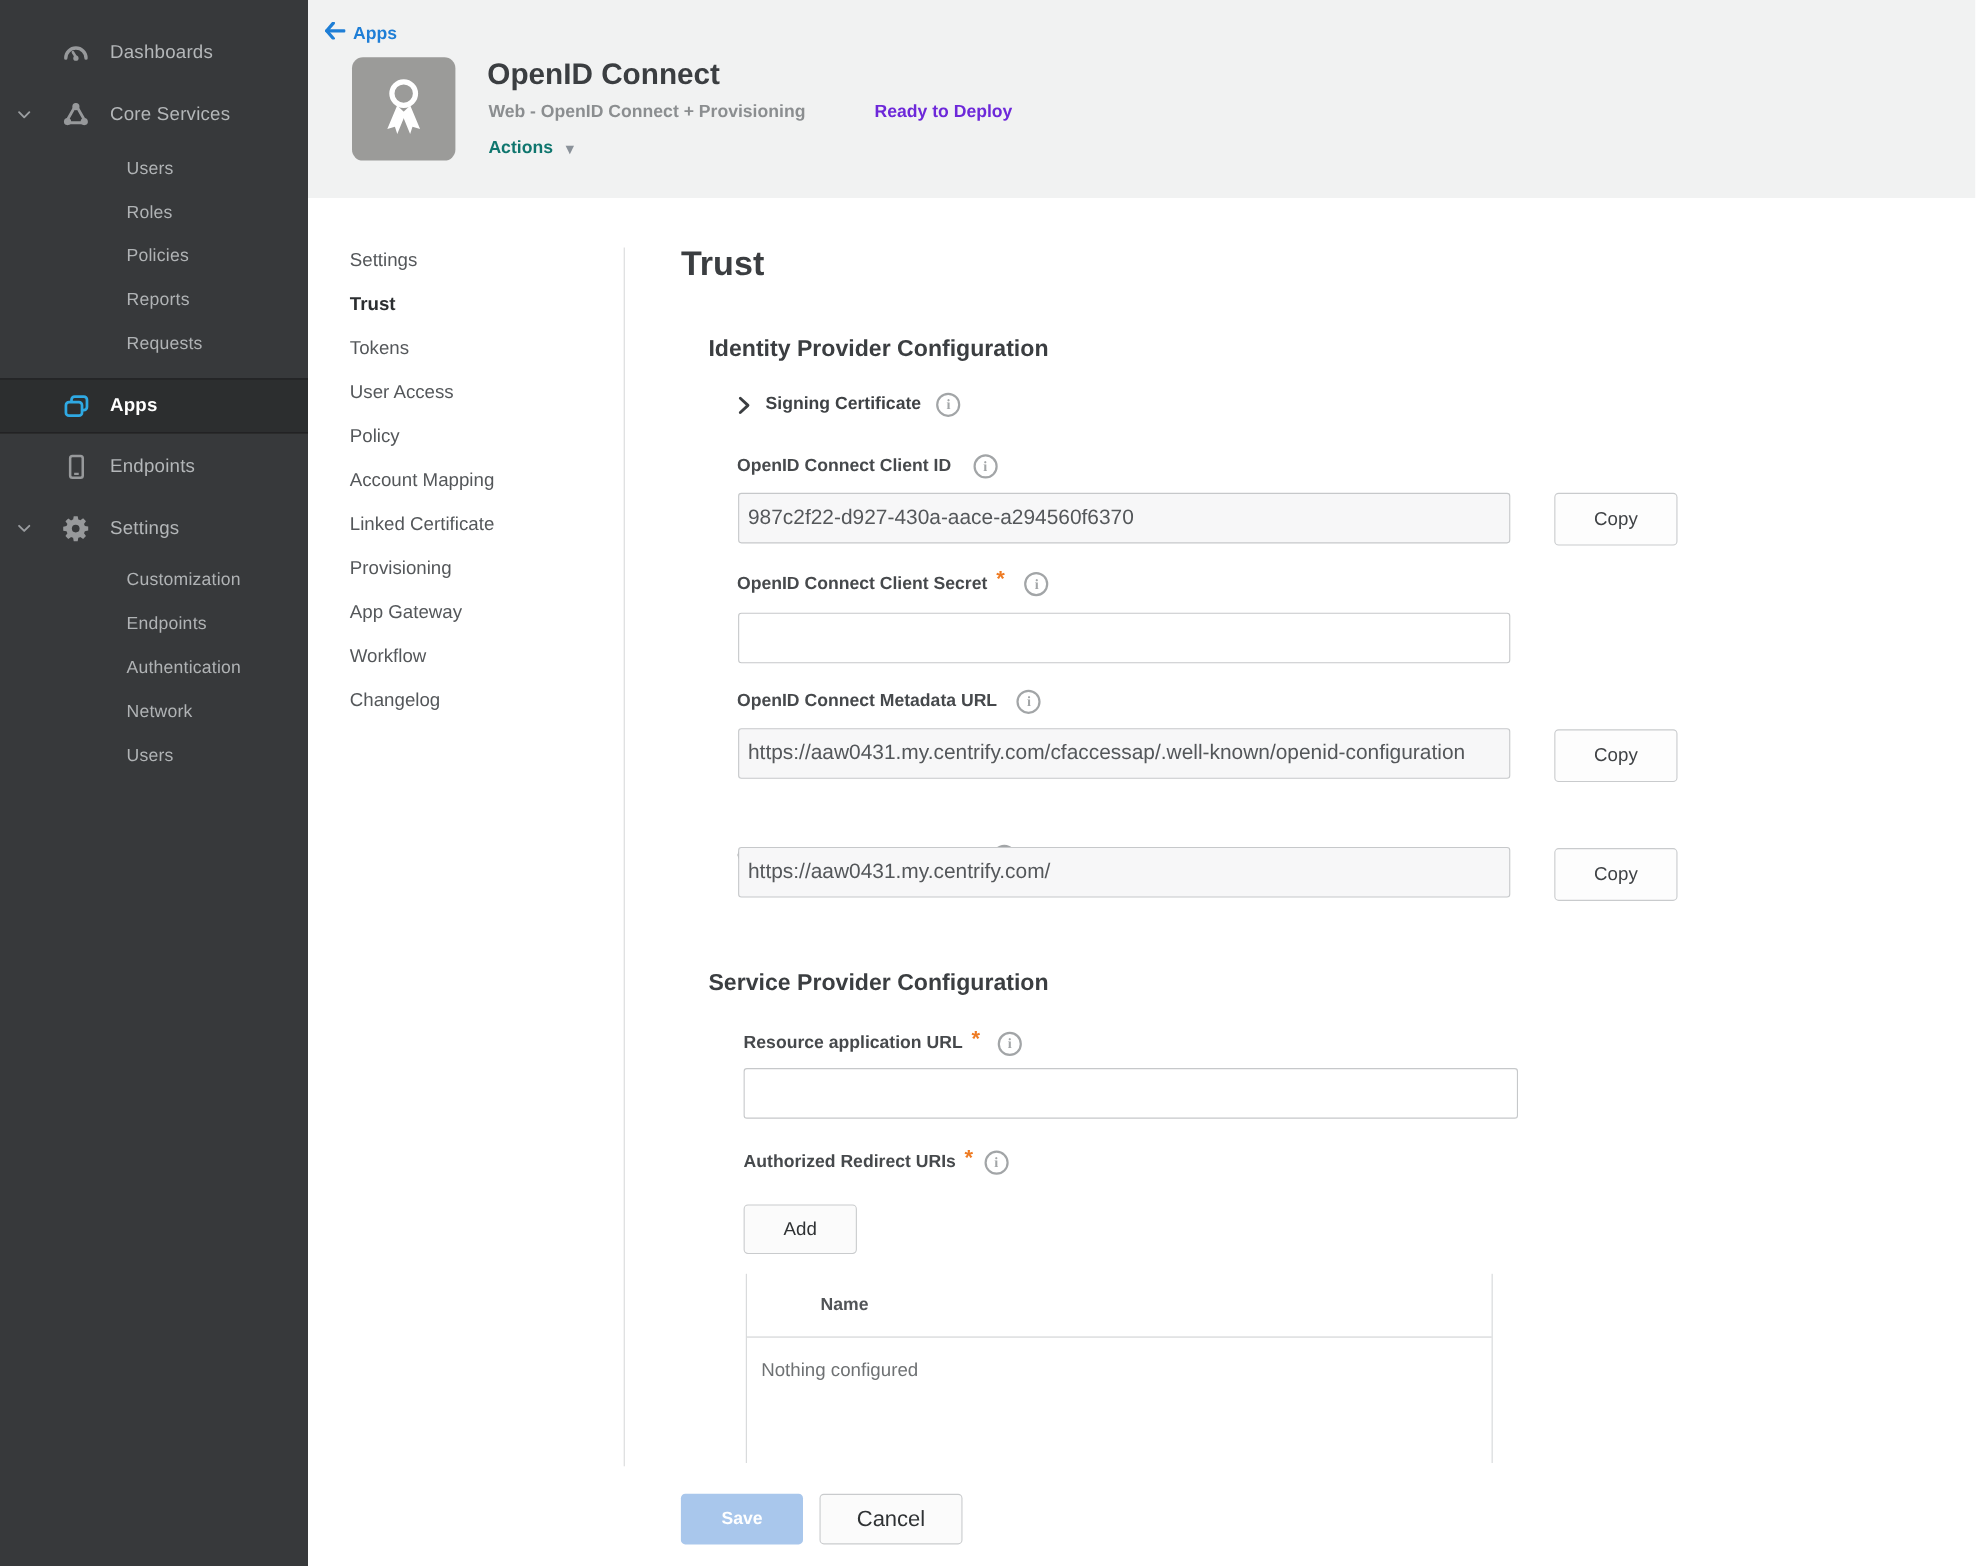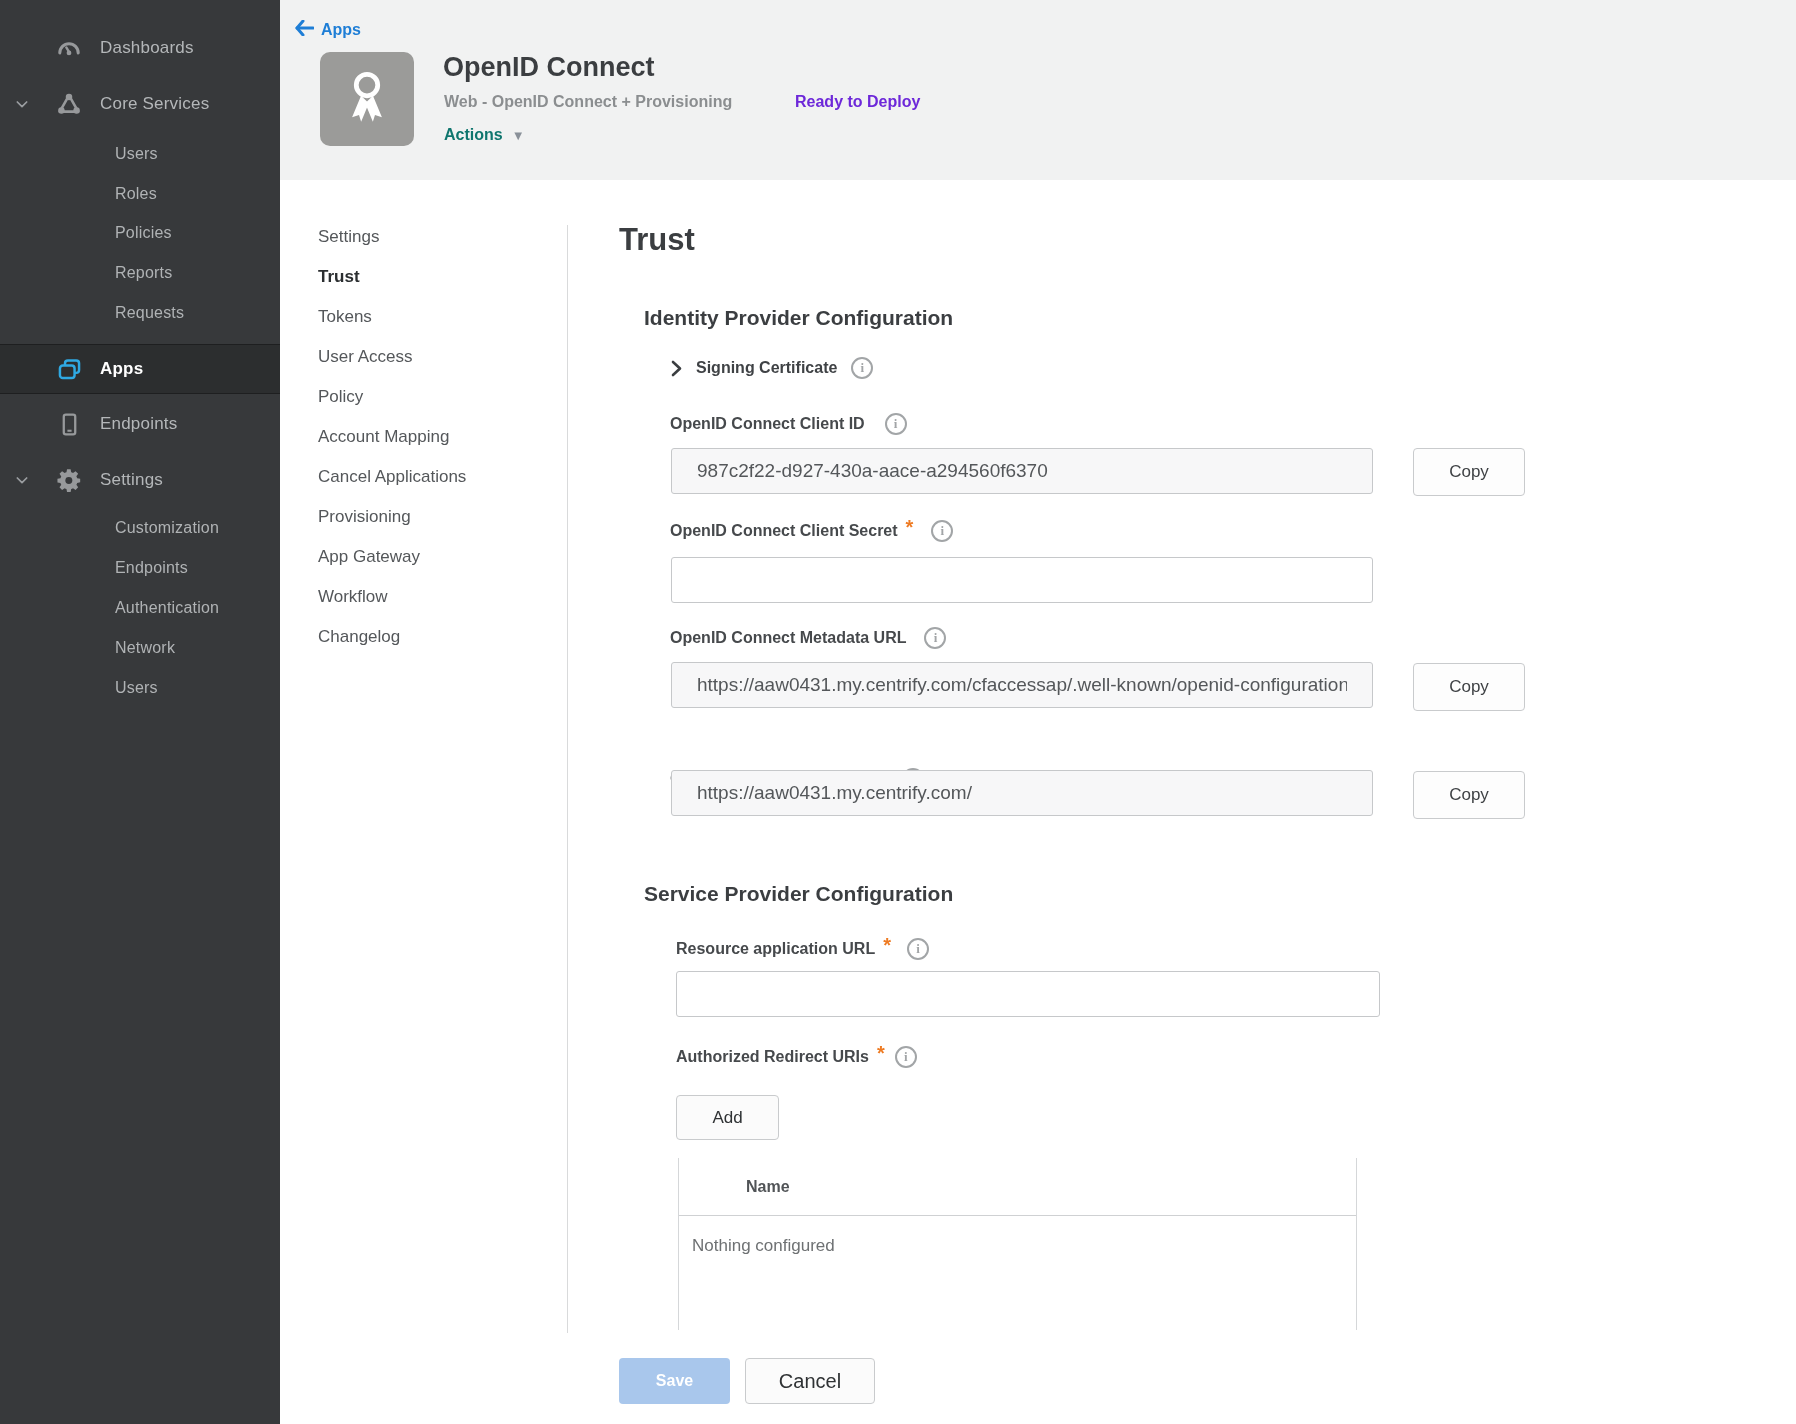--- a/index.html
+++ b/index.html
@@ -42,21 +42,21 @@
   
   .page-title{position:absolute;left:619px;top:222px;font-size:31px;font-weight:bold;color:#3b3e41;}
   .section-title{position:absolute;font-size:21px;font-weight:bold;color:#3b3e41;}
   .fieldlabel{position:absolute;display:flex;align-items:center;font-size:16px;font-weight:bold;color:#46494c;white-space:nowrap;text-align:right;}
   .req{color:#ee7b23;font-size:20px;font-weight:bold;margin-left:8px;position:relative;top:-3px;}
   .info{display:inline-block;width:18px;height:18px;border:2px solid #a2a5a7;border-radius:50%;margin-left:14px;
         color:#a2a5a7;font-size:13px;font-weight:bold;text-align:center;line-height:17px;
         font-family:"Liberation Serif",serif;}
   .info::after{content:"i";}
   .tinput{position:absolute;left:671px;width:702px;height:46px;border:1px solid #c6c8ca;border-radius:3px;
-          box-sizing:border-box;padding:0 25px;font-family:"Liberation Sans",sans-serif;
+          box-sizing:border-box;padding:0 8px;font-family:"Liberation Sans",sans-serif;
           font-size:19px;color:#54575a;background:#ffffff;outline:none;}
   .tinput.filled{background:#f7f7f8;}
   .copybtn{position:absolute;left:1413px;width:112px;height:48px;background:#fdfdfd;border:1px solid #c9cbcd;
            border-radius:4px;font-family:"Liberation Sans",sans-serif;font-size:17px;color:#3f4245;cursor:pointer;}
   .signing-row{position:absolute;left:671px;top:357px;display:flex;align-items:center;cursor:pointer;}
   .signing-row .chev{margin-right:14px;display:flex;align-items:center;}
   .signing-row .sclabel{font-size:16px;font-weight:bold;color:#3f4245;}
 
   #add-btn{position:absolute;left:676px;top:1095px;width:103px;height:45px;background:#fbfbfb;border:1px solid #c9cbcd;
            border-radius:4px;font-family:"Liberation Sans",sans-serif;font-size:17px;color:#2f3234;cursor:pointer;}
@@ -206,21 +206,21 @@
     </div>
   </header>
 
   <nav id="secnav">
     <div class="navitem">Settings</div>
     <div class="navitem active">Trust</div>
     <div class="navitem">Tokens</div>
     <div class="navitem">User Access</div>
     <div class="navitem">Policy</div>
     <div class="navitem">Account Mapping</div>
-    <div class="navitem">Cancel Applications</div>
+    <div class="navitem">Linked Certificate</div>
     <div class="navitem">Provisioning</div>
     <div class="navitem">App Gateway</div>
     <div class="navitem">Workflow</div>
     <div class="navitem">Changelog</div>
   </nav>
 
   <div id="vdivider"></div>
 
   <main>
     <h1 class="page-title" style="margin:0;">Trust</h1>

